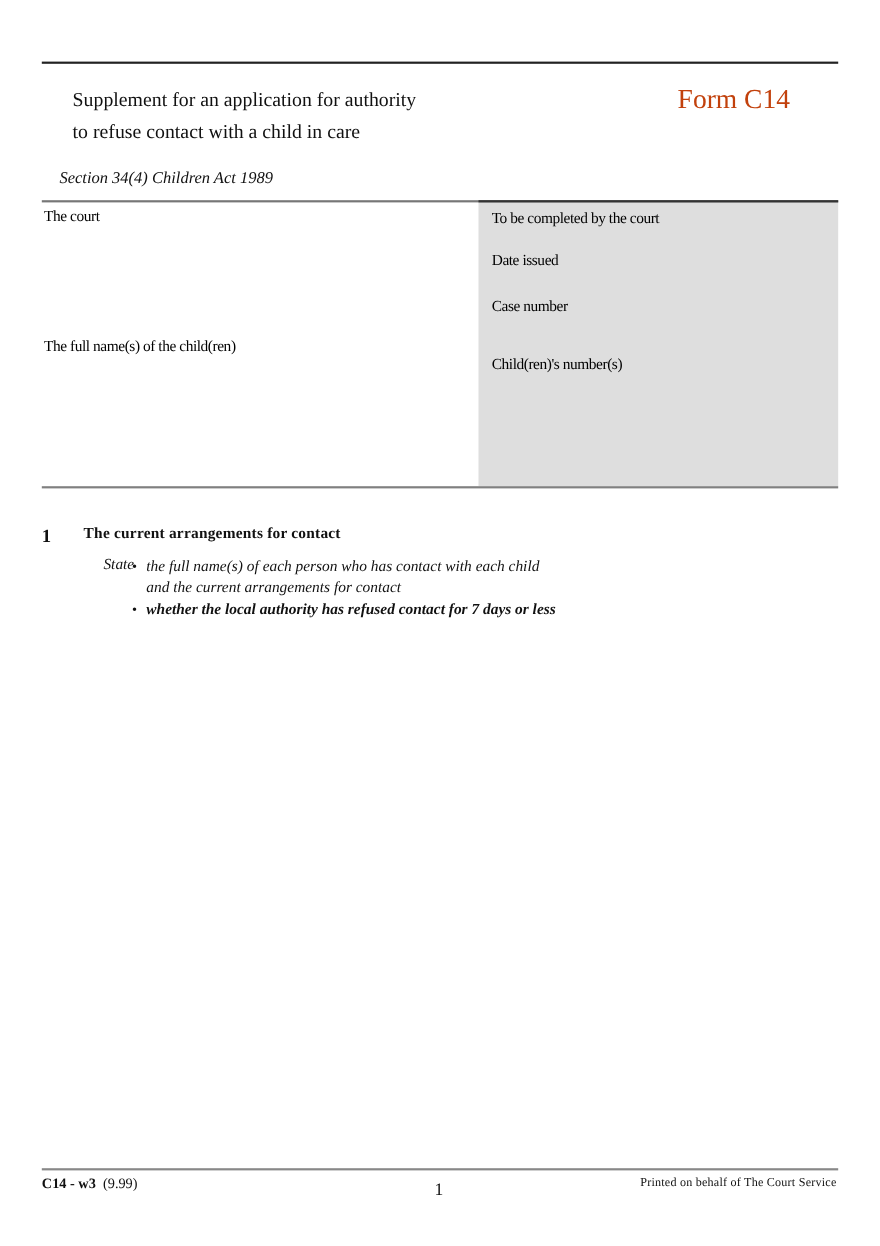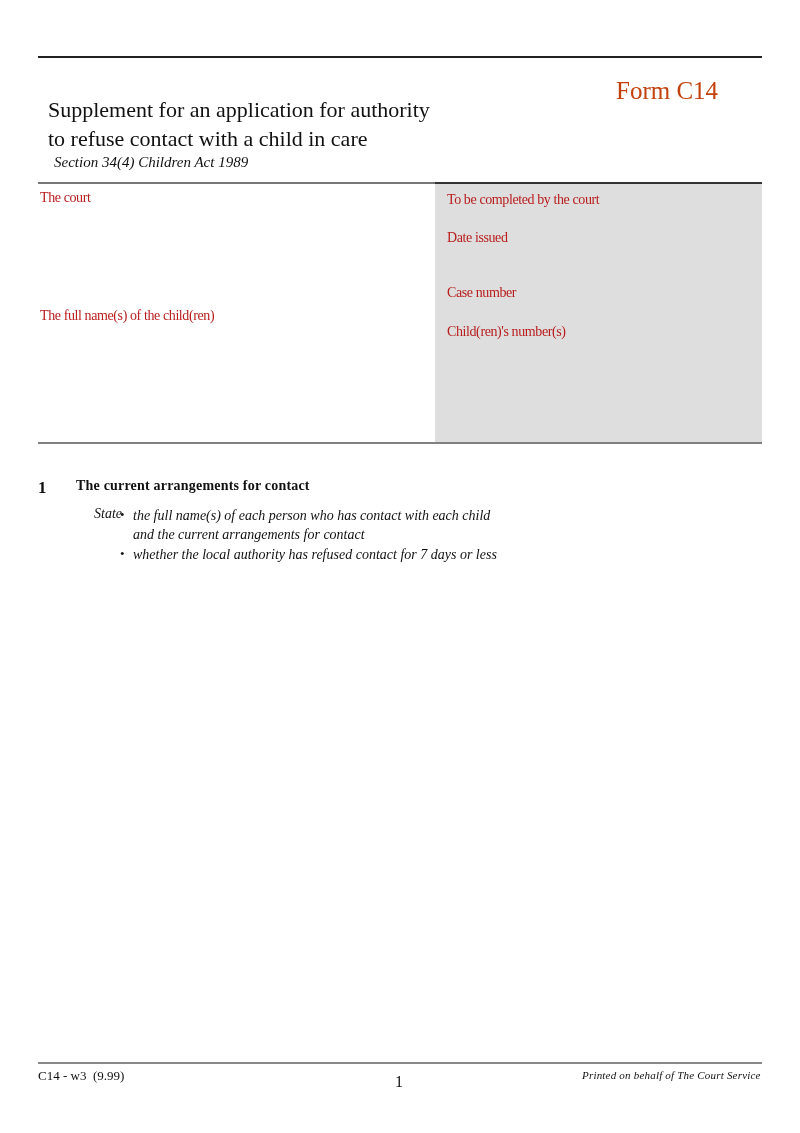--- a/index.html
+++ b/index.html
@@ -1,40 +1,40 @@
 <!DOCTYPE html>
 <html><head>
   <meta charset="utf-8">
   <style>
     html, body { margin: 0; padding: 0; background: #ffffff; }
     body { width: 800px; height: 1133px; position: relative; overflow: hidden;
            font-family: "Liberation Serif", "DejaVu Serif", serif; color: #111; }
     .abs { position: absolute; }
     .rule-top { left: 38px; top: 56px; width: 724px; height: 2px; background: #222; }
-    .title { left: 48px; top: 76px; font-size: 22px; line-height: 29px; color: #111; margin-top: 19px; }
+    .title { left: 66px; top: 76px; font-size: 18px; line-height: 29px; color: #111; }
     .form-id { left: 616px; top: 77px; font-size: 25px; color: #c2410c; }
     .subtitle { left: 54px; top: 154px; font-size: 15px; font-style: italic; }
     .rule-grid-top { left: 38px; top: 182px; width: 724px; height: 2px; background: #777; }
     .rule-grid-top-dark { left: 435px; top: 182px; width: 327px; height: 2px; background: #333; }
     .court-panel { left: 435px; top: 184px; width: 327px; height: 258px; background: #dedede; }
     .rule-grid-bottom { left: 38px; top: 442px; width: 724px; height: 2px; background: #808080; }
-    .label { font-size: 14px; letter-spacing: -0.4px; color: #b91c1c; }
+    .label { font-size: 14px; letter-spacing: -0.4px; color: #000000; }
     .court-label { left: 40px; top: 190px; }
     .children-label { left: 40px; top: 308px; }
     .panel-label { left: 447px; }
     .sec-num { left: 38px; top: 478px; font-size: 17px; font-weight: bold; }
     .sec-title { left: 76px; top: 478px; font-size: 14px; font-weight: bold; letter-spacing: 0.2px; }
     .state-word { left: 94px; top: 506px; font-size: 14px; font-style: italic; }
     .bullet { font-size: 13px; }
     .bullet-text { left: 133px; font-size: 14px; font-style: italic; line-height: 19px; width: 440px; }
     .rule-footer { left: 38px; top: 1062px; width: 724px; height: 2px; background: #888; }
     .footer-code { left: 38px; top: 1068px; font-size: 13px; }
-    .footer-code b { font-weight: normal; }
+    .footer-code b { font-weight: bold; }
     .page-num { left: 395px; top: 1073px; font-size: 16px; }
-    .printed-by { left: 582px; top: 1069px; font-size: 11px; font-style: italic; letter-spacing: 0.2px; }
+    .printed-by { left: 582px; top: 1069px; font-size: 11px; letter-spacing: 0.2px; }
   </style>
 </head>
 <body>
 
 <div class="abs rule-top"></div>
 
 <div class="abs title">
   <div>Supplement for an application for authority</div>
   <div>to refuse contact with a child in care</div>
 </div>
@@ -44,34 +44,34 @@
 <div class="abs court-panel"></div>
 <div class="abs rule-grid-top"></div>
 <div class="abs rule-grid-top-dark"></div>
 <div class="abs rule-grid-bottom"></div>
 
 <div class="abs label court-label">The court</div>
 <div class="abs label children-label">The full name(s) of the child(ren)</div>
 
 <div class="abs label panel-label" style="top:192px;">To be completed by the court</div>
 <div class="abs label panel-label" style="top:230px;">Date issued</div>
-<div class="abs label panel-label" style="top:285px;">Case number</div>
+<div class="abs label panel-label" style="top:272px;">Case number</div>
 <div class="abs label panel-label" style="top:324px;">Child(ren)'s number(s)</div>
 
 <div class="abs sec-num">1</div>
 <div class="abs sec-title">The current arrangements for contact</div>
 <div class="abs state-word">State</div>
 
 <div class="abs bullet" style="left:120px; top:507px;">•</div>
 <div class="abs bullet-text" style="top:506px;">
   <div>the full name(s) of each person who has contact with each child</div>
   <div>and the current arrangements for contact</div>
 </div>
 <div class="abs bullet" style="left:120px; top:546px;">•</div>
-<div class="abs bullet-text" style="top:545px;">
+<div class="abs bullet-text" style="top:545px;font-weight:bold;">
   <div>whether the local authority has refused contact for 7 days or less</div>
 </div>
 
 <div class="abs rule-footer"></div>
 <div class="abs footer-code">
   <b>C14 - w3</b>&nbsp;
   <span>(9.99)</span>
 </div>
 <div class="abs page-num">1</div>
 <div class="abs printed-by">Printed on behalf of The Court Service</div>

